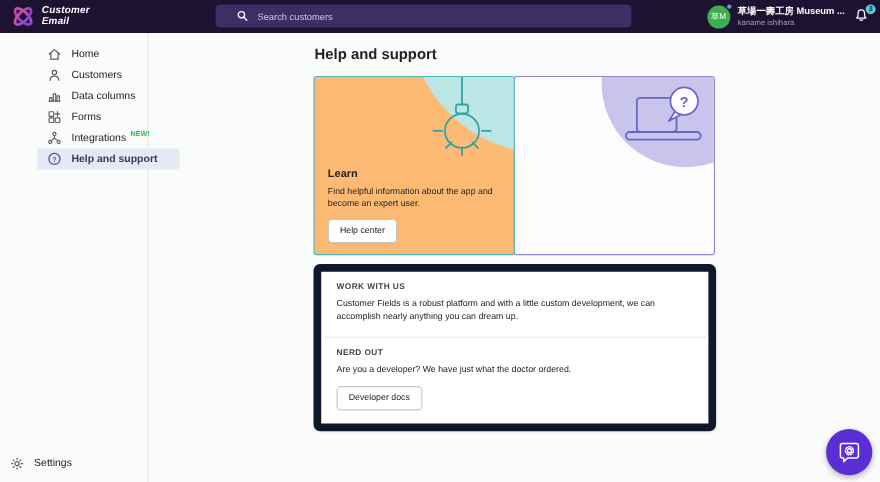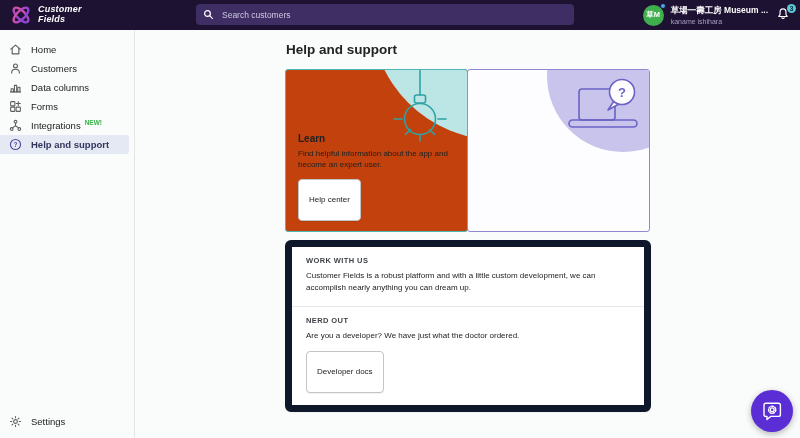--- a/index.html
+++ b/index.html
@@ -7,69 +7,69 @@
   body {
     width:800px; height:438px; position:relative; overflow:hidden;
     font-family:"Liberation Sans", sans-serif; background:#fafbfb; color:#202223;
   }
 
   
   .topbar { position:absolute; top:0; left:0; right:0; height:30px; background:#1e1233; z-index:20; }
   .logo { position:absolute; left:9px; top:3px; display:flex; align-items:center; gap:5px; cursor:pointer; }
   .logo-text { color:#ffffff; font-size:9px; font-weight:bold; font-style:italic; line-height:1.1; letter-spacing:.2px; }
   .search { position:absolute; left:196px; top:4px; width:378px; height:21px; background:#3e2e63;
-            border-radius:4px; display:flex; align-items:center; gap:6px; padding:0 7px; }
+            border-radius:4px; display:flex; align-items:center; gap:6px; padding:0 19px; }
   .search svg { flex:0 0 auto; }
   .search input { flex:1; background:transparent; border:0; outline:0; color:#ece8f6; font-size:8.5px; font-family:inherit; }
   .search input::placeholder { color:#cfc8e2; }
   .account { position:absolute; right:32px; top:0; height:30px; display:flex; align-items:center; gap:7px; cursor:pointer; }
   .avatar-wrap { position:relative; width:21px; height:21px; }
   .avatar { width:21px; height:21px; border-radius:50%; background:#3fae4d; color:#fff; font-size:7.5px;
-            font-weight:bold; display:flex; align-items:center; justify-content:center; }
+            font-weight:normal; display:flex; align-items:center; justify-content:center; }
   .avatar-dot { position:absolute; top:-2px; right:-2px; width:6px; height:6px; background:#4da6f0;
                 border:1px solid #1e1233; border-radius:50%; }
   .store-name { color:#ffffff; font-size:8.5px; font-weight:600; }
   .user-name { color:#a79fc2; font-size:7px; margin-top:1px; }
   .bell-wrap { position:absolute; right:8px; top:7px; width:16px; height:16px; cursor:pointer; }
   .bell-badge { position:absolute; top:-3px; right:-4px; width:9px; height:9px; background:#58c8d6; color:#10232a;
                 font-size:6.5px; font-weight:bold; border-radius:50%; display:flex; align-items:center; justify-content:center; }
 
   
   .sidebar { position:absolute; top:30px; left:0; bottom:0; width:135px; background:#fafbfb;
-             border-right:1px solid #e4e5e7; padding-top:10px; z-index:10; }
+             border-right:1px solid #e4e5e7; padding-top:10px; z-index:10;padding-left:34px; }
   .nav-item { display:flex; align-items:center; gap:9px; height:19px; padding-left:9px;
               font-size:9.5px; color:#202223; cursor:pointer; }
   .nav-icon { width:13px; height:13px; color:#5c5f62; display:flex; flex:0 0 auto; }
   .nav-icon svg { width:13px; height:13px; }
   .nav-item.selected { background:#e5e9f3; width:129px; border-radius:0 3px 3px 0; font-weight:bold; color:#32355e; }
   .nav-item.selected .nav-icon { color:#4a4d9e; }
   .new-badge { color:#36b34a; font-size:6.5px; font-weight:bold; margin-left:-5px; position:relative; top:-3px; }
   .settings-slot { position:absolute; bottom:7px; left:0; width:100%; }
 
   
   .main { position:absolute; left:136px; top:30px; right:0; bottom:0; overflow:hidden; }
   .content { width:366px; margin:12px auto 0; }
   .page-title { font-size:13.5px; font-weight:bold; color:#202223; margin:0 0 12px 1px; }
 
   .cards { display:flex; }
   .card { width:183px; height:163px; position:relative; overflow:hidden; border-radius:3px; }
-  .card.learn { background:#c2410c; border:1px solid #4db6b6; z-index:2; }
+  .card.learn { background:#fdba74; border:1px solid #4db6b6; z-index:2; }
   .card.support { background:#fdfdff; border:1px solid #8f89d4; margin-left:-1px; }
   .deco-teal { position:absolute; left:85px; top:-184px; width:254px; height:254px; border-radius:50%; background:#bce6e6; }
   .deco-purple { position:absolute; right:-50px; top:-70px; width:152px; height:152px; border-radius:50%; background:#c9c4ec; }
   .illus { position:absolute; }
   .illus.bulb { left:96px; top:-1px; }
   .illus.laptop { right:6px; top:8px; }
   .card-body { position:absolute; left:12px; right:12px; bottom:10px; }
   .card-title { font-size:10px; font-weight:bold; margin-bottom:4px; color:#202223; }
   .card-text { font-size:8px; line-height:1.45; color:#202223; }
   .card-actions { margin-top:8px; display:flex; gap:8px; }
 
   .btn { display:inline-block; background:#ffffff; border:1px solid #c2c5c8; border-radius:4px;
-         font-size:8px; color:#202223; padding:16px 10px; cursor:pointer; font-family:inherit;
+         font-size:8px; color:#202223; padding:6px 10px; cursor:pointer; font-family:inherit;
          box-shadow:0 1px 0 rgba(0,0,0,.05); line-height:1; }
 
   .panel { margin-top:8px; background:#ffffff; border:7px solid #0f172a; border-radius:6px;
            box-shadow:0 1px 2px rgba(0,0,0,.04); }
   .section { padding:9px 14px 12px; }
   .section + .section { border-top:1px solid #e6e8ea; }
   .section-heading { font-size:7.5px; font-weight:bold; letter-spacing:.4px; color:#3f4347; margin-bottom:5px; }
   .section-text { font-size:8px; line-height:1.5; color:#202223; max-width:340px; }
   .section .btn { margin-top:9px; }
 
@@ -87,21 +87,21 @@
         <linearGradient id="lg" x1="0" y1="0" x2="1" y2="1">
           <stop offset="0" stop-color="#e0529c"></stop>
             <stop offset="1" stop-color="#7c3fe4"></stop>
         </linearGradient>
       </defs>
       <ellipse cx="12" cy="12" rx="9.5" ry="4.2" fill="none" stroke="url(#lg)" stroke-width="2.4" transform="rotate(45 12 12)"></ellipse>
       <ellipse cx="12" cy="12" rx="9.5" ry="4.2" fill="none" stroke="url(#lg)" stroke-width="2.4" transform="rotate(-45 12 12)"></ellipse>
     </svg>
     <div class="logo-text">
       <div>Customer</div>
-      <div>Fields</div>
+      <div>Email</div>
     </div>
   </div>
 
   <div class="search">
     <svg width="11" height="11" viewBox="0 0 16 16">
       <circle cx="6.5" cy="6.5" r="4.2" fill="none" stroke="#ffffff" stroke-width="1.8"></circle>
       <path d="M9.7 9.7 L13.6 13.6" stroke="#ffffff" stroke-width="1.8" stroke-linecap="round"></path>
     </svg>
     <input type="text" placeholder="Search customers" style="">
   </div>

